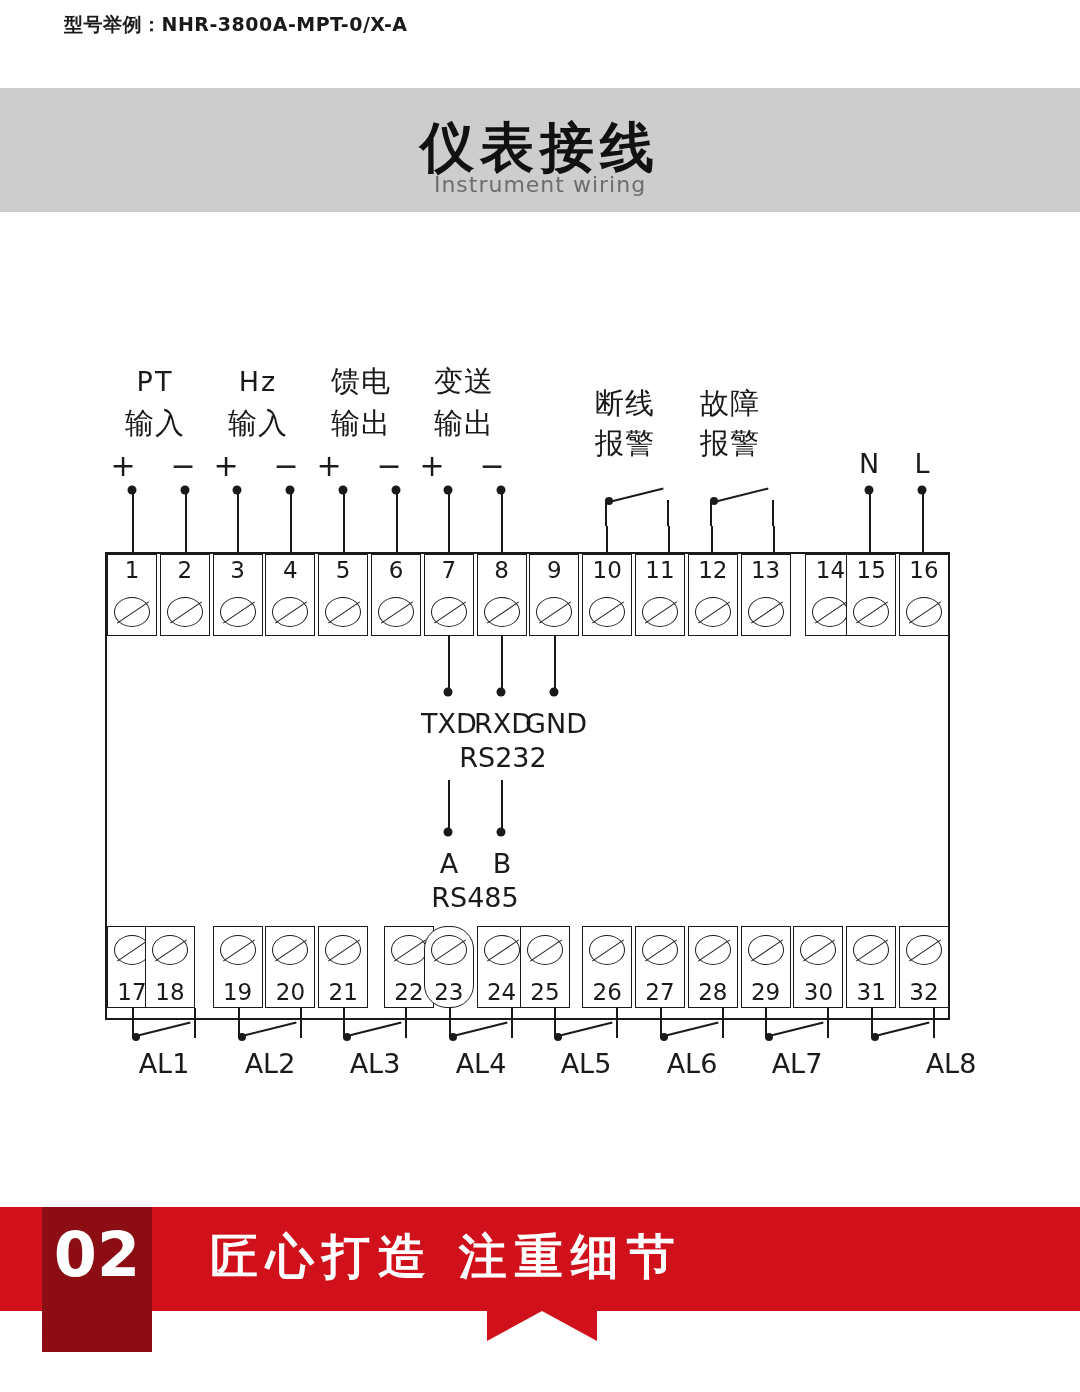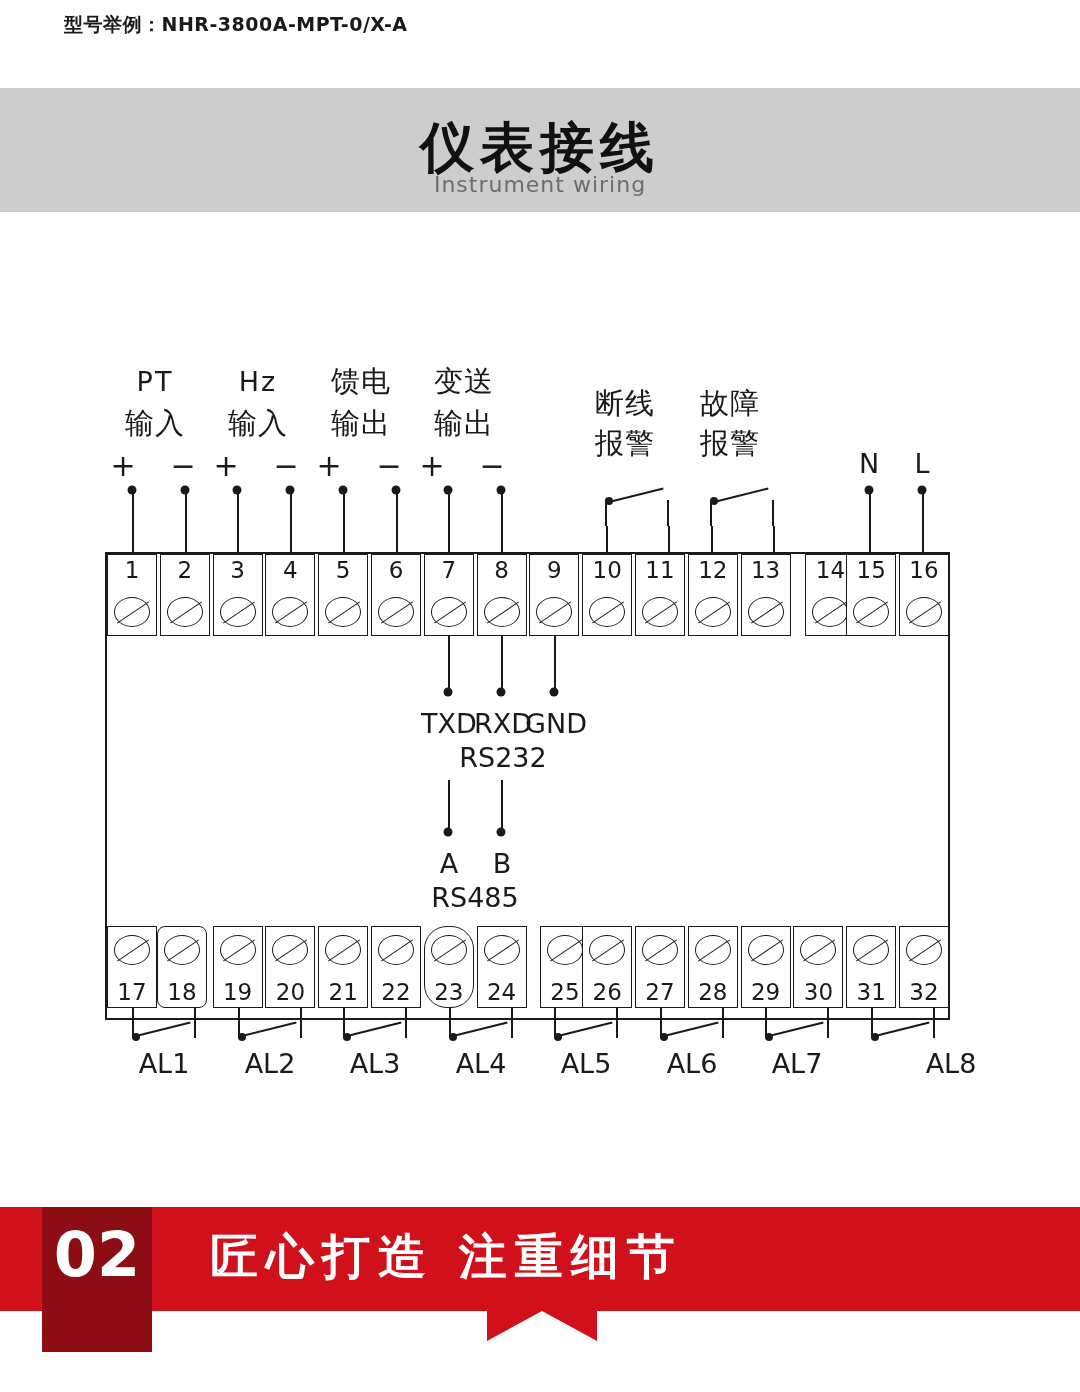--- a/index.html
+++ b/index.html
@@ -307,49 +307,49 @@
 
   <div class="ser-lbl" style="left:420px;top:518px;width:58px;">A</div>
   <div class="ser-lbl" style="left:473px;top:518px;width:58px;">B</div>
   <div class="ser-lbl" style="left:410px;top:552px;width:130px;">RS485</div>
 
   <div class="row bottom">
     <div class="term" style="left:0px;">
         <div class="num">17</div>
         <div class="screw"></div>
       </div>
-    <div class="term" style="left:50px;border-radius:8px;">
+    <div class="term" style="left:38px;">
         <div class="num">18</div>
         <div class="screw"></div>
       </div>
     <div class="term" style="left:105.6px;">
         <div class="num">19</div>
         <div class="screw"></div>
       </div>
     <div class="term" style="left:158.4px;">
         <div class="num">20</div>
         <div class="screw"></div>
       </div>
     <div class="term" style="left:211.2px;">
         <div class="num">21</div>
         <div class="screw"></div>
       </div>
-    <div class="term" style="left:264px;">
+    <div class="term" style="left:277px;">
         <div class="num">22</div>
         <div class="screw"></div>
       </div>
     <div class="term" style="left:316.8px;border-radius:23px;">
         <div class="num">23</div>
         <div class="screw"></div>
       </div>
     <div class="term" style="left:369.6px;">
         <div class="num">24</div>
         <div class="screw"></div>
       </div>
-    <div class="term" style="left:433px;">
+    <div class="term" style="left:413px;">
         <div class="num">25</div>
         <div class="screw"></div>
       </div>
     <div class="term" style="left:475.2px;">
         <div class="num">26</div>
         <div class="screw"></div>
       </div>
     <div class="term" style="left:528px;">
         <div class="num">27</div>
         <div class="screw"></div>

